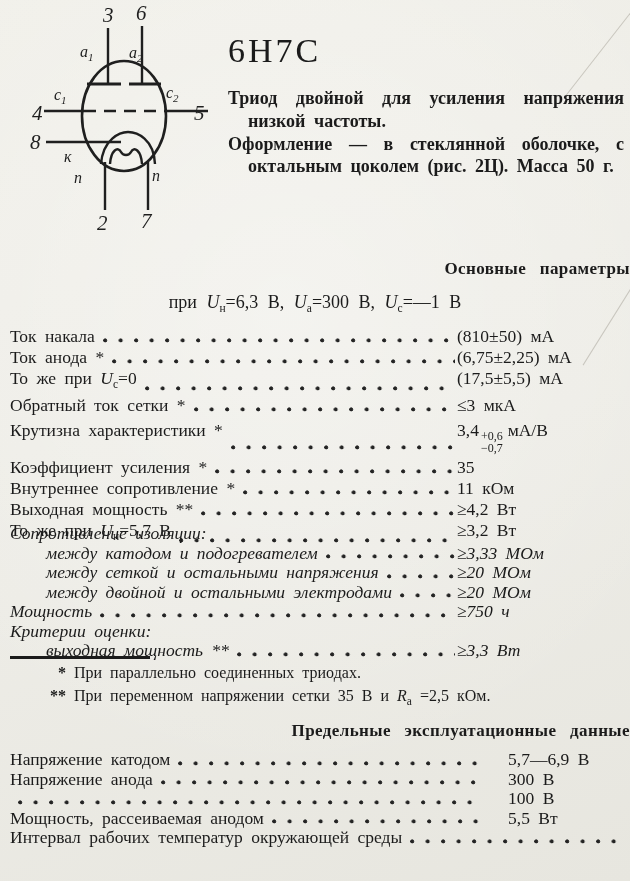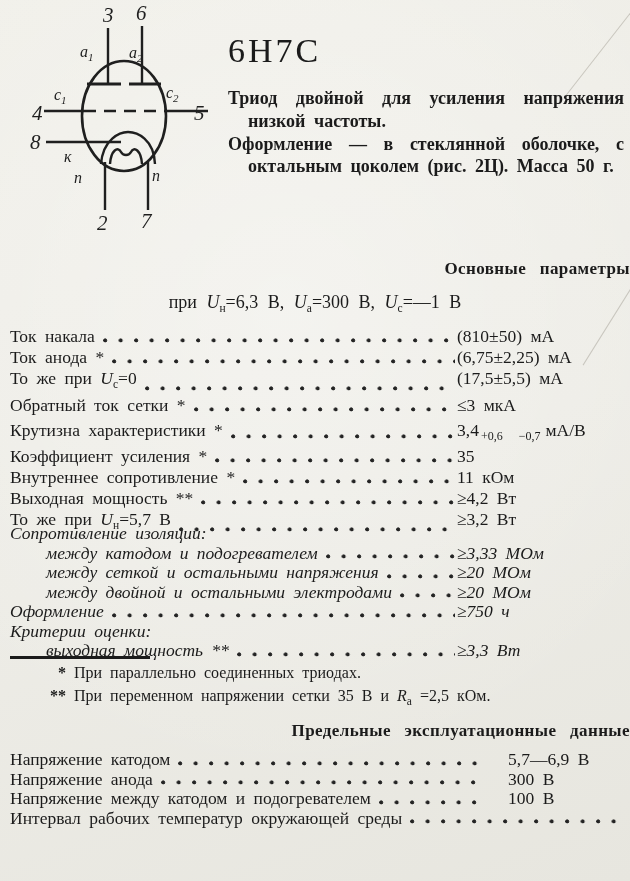--- a/index.html
+++ b/index.html
@@ -45,22 +45,22 @@
        word-spacing:4px;white-space:nowrap;}
   #insulation .row{line-height:19.5px;font-style:italic;}
   #limits-rows .row{line-height:19.5px;}
   .row.tall{padding:4px 0 3px 0;}
   .leader{flex:1 1 10px;align-self:flex-end;height:5px;margin:0 2px 4px 8px;
        background-image:radial-gradient(circle at 2.2px 2.4px,#242424 1.7px,rgba(0,0,0,0) 2.3px);
        background-size:15.5px 5px;background-repeat:repeat-x;}
   .value{flex:0 0 165px;white-space:nowrap;}
   #limits-rows .value{flex:0 0 114px;margin-left:24px;}
   .indent{padding-left:36px;text-align:center;}
-  .tol{display:inline-flex;flex-direction:row;font-size:12px;line-height:11.5px;
-       vertical-align:-4px;margin:0 5px 0 2px;gap:16px;}
+  .tol{display:inline-flex;flex-direction:column;font-size:12px;line-height:11.5px;
+       vertical-align:-4px;margin:0 5px 0 2px;}
 
   
   .rule{position:absolute;left:10px;top:656px;width:140px;height:2.5px;background:#1b1b1b;}
   .footnotes{position:absolute;left:0;top:664px;width:622px;font-size:16px;}
   .fn{display:flex;align-items:baseline;margin-bottom:5px;word-spacing:4px;}
   .fn .marker{flex:0 0 66px;text-align:right;padding-right:8px;font-weight:bold;}
   .val2{display:block;}
 </style>
 </head>
 <body>
@@ -180,21 +180,21 @@
       <span class="label indent">между сеткой и остальными напряжения</span>
       <span class="leader"></span>
       <span class="value">≥20 МОм</span>
     </div>
     <div class="row">
       <span class="label indent">между двойной и остальными электродами</span>
       <span class="leader"></span>
       <span class="value">≥20 МОм</span>
     </div>
     <div class="row">
-      <span class="label">Оформление</span>
+      <span class="label">Мощность</span>
       <span class="leader"></span>
       <span class="value">≥750 ч</span>
     </div>
     <div class="row">
       <span class="label">Критерии оценки:</span>
     </div>
     <div class="row">
       <span class="label indent">выходная мощность **</span>
       <span class="leader"></span>
       <span class="value">≥3,3 Вт</span>
@@ -220,22 +220,26 @@
       <span class="label">Напряжение катодом</span>
       <span class="leader"></span>
       <span class="value">5,7—6,9 В</span>
     </div>
     <div class="row">
       <span class="label">Напряжение анода</span>
       <span class="leader"></span>
       <span class="value">300 В</span>
     </div>
     <div class="row">
-      <span class="label">Напряжение между катодом и подогревателем</span>
       <span class="leader"></span>
       <span class="value">100 В</span>
     </div>
     <div class="row">
+      <span class="label">Мощность, рассеиваемая анодом</span>
+      <span class="leader"></span>
+      <span class="value">5,5 Вт</span>
+    </div>
+    <div class="row">
       <span class="label">Интервал рабочих температур окружающей среды</span>
       <span class="leader"></span>
     </div>
   </div>
 </div>
 
 </body></html>

